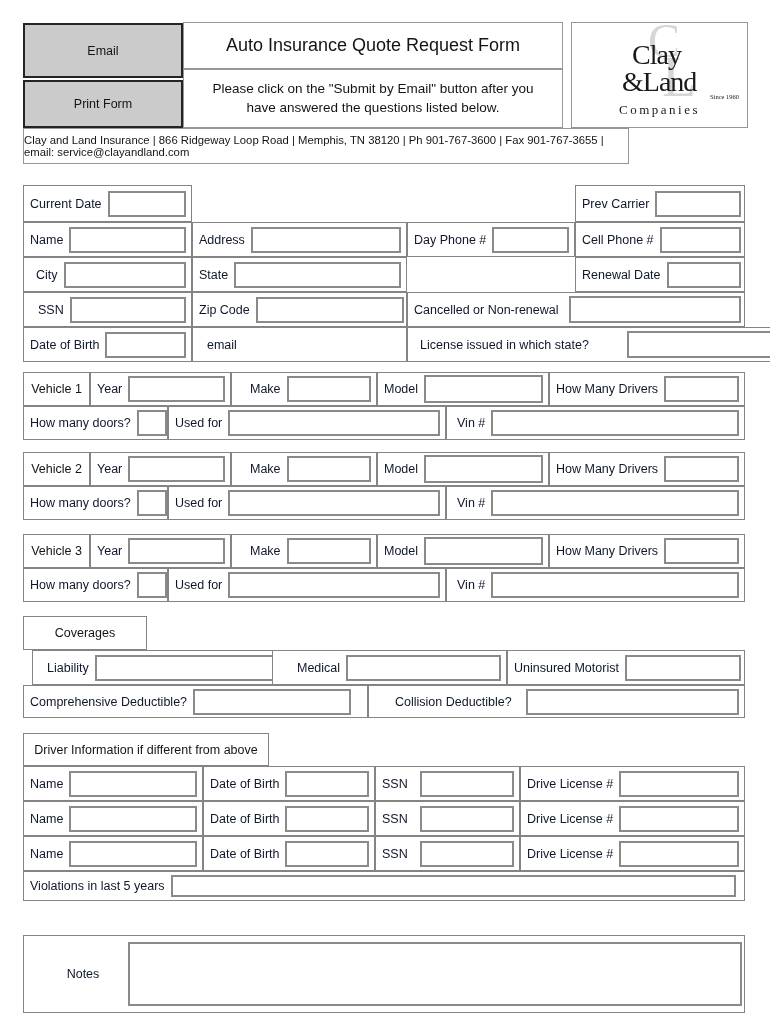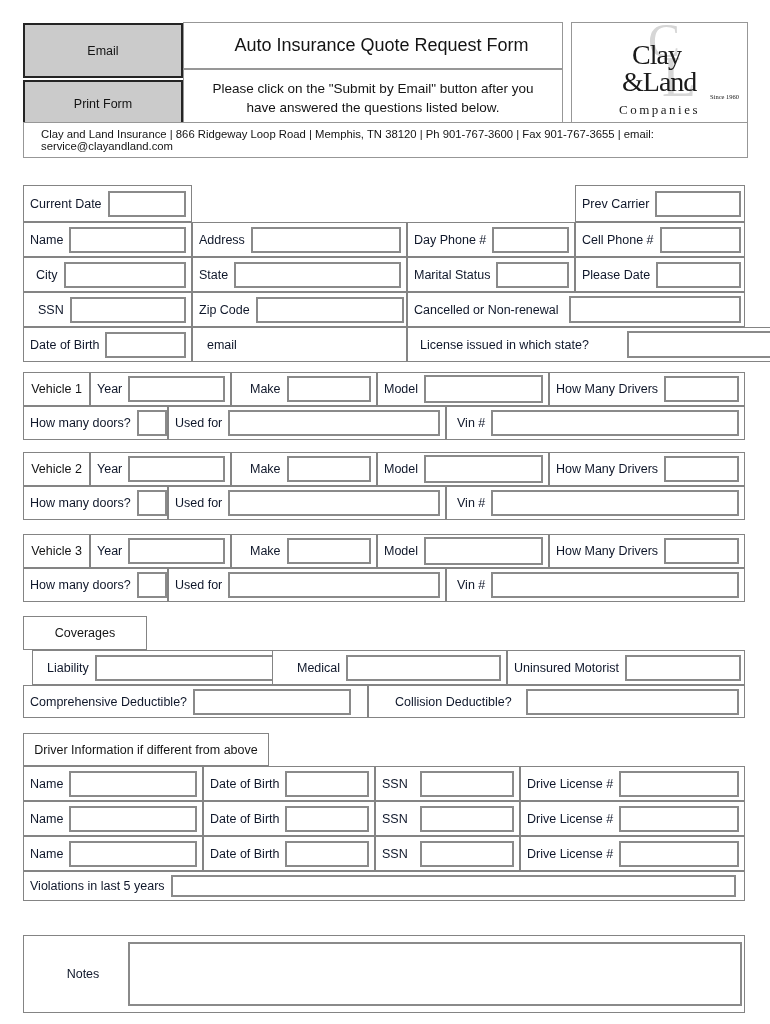--- a/index.html
+++ b/index.html
@@ -8,21 +8,21 @@
   .sec{position:absolute;box-sizing:border-box;}
   .cell{position:absolute;box-sizing:border-box;border:1px solid #848484;background:#fff;
         display:flex;align-items:center;font-size:12.5px;}
   .lb{padding:0 6px;white-space:nowrap;color:#0f172a;}
   .inp{box-sizing:border-box;border:2px solid #8a8a8a;background:#fff;height:26px;
        font:13px "Liberation Sans",sans-serif;padding:0 4px;outline:none;min-width:0;}
   .flex1{flex:1;margin-right:5px;}
   .btn{position:absolute;box-sizing:border-box;background:#cbcbcb;border:2px solid #242424;
        display:flex;align-items:center;justify-content:center;font-size:12.5px;cursor:pointer;}
   .tab{justify-content:center;}
-  .hcell{position:absolute;box-sizing:border-box;border:1px solid #979797;background:#fff;padding-left:17px;}
+  .hcell{position:absolute;box-sizing:border-box;border:1px solid #979797;background:#fff;}
   .title-cell{display:flex;align-items:center;justify-content:center;font-size:18px;}
   .instr-cell{display:flex;align-items:center;justify-content:center;text-align:center;
               font-size:13.5px;line-height:1.4;padding:0 16px;}
   .contact{display:flex;align-items:center;justify-content:center;font-size:11.3px;}
   .logo{font-family:"Liberation Serif",serif;overflow:hidden;}
   .logo span{position:absolute;}
   .mono{color:#d6d6d6;z-index:0;}
   .logo .ink{color:#1a1a1a;z-index:1;}
   .notes-wrap{position:absolute;box-sizing:border-box;border:1px solid #848484;
               display:flex;align-items:center;font-size:12.5px;padding-left:14px;}
@@ -42,21 +42,21 @@
     <div class="hcell logo" style="left:548px;top:0;width:177px;height:106px">
       <span class="mono" style="left:76px;top:-10px;font-size:48px">C</span>
       <span class="mono" style="left:90px;top:22px;font-size:56px">L</span>
       <span class="ink" style="left:60px;top:16px;font-size:28px;letter-spacing:-1px">Clay</span>
       <span class="ink" style="left:50px;top:43px;font-size:28px;letter-spacing:-1px">&amp;Land</span>
       <span class="ink" style="left:138px;top:70px;font-size:6.5px">Since 1960</span>
       <span class="ink" style="left:0;top:79px;width:100%;text-align:center;font-size:13px;letter-spacing:2.5px">Companies</span>
     </div>
   </div>
 
-  <div class="hcell contact" style="left:23px;top:122px;width:725px;height:36px">Clay and Land Insurance | 866 Ridgeway Loop Road | Memphis, TN 38120 | Ph 901-767-3600 | Fax 901-767-3655 | email: service@clayandland.com</div>
+  <div class="hcell contact" style="left:23px;top:128px;width:606px;height:36px">Clay and Land Insurance | 866 Ridgeway Loop Road | Memphis, TN 38120 | Ph 901-767-3600 | Fax 901-767-3655 | email: service@clayandland.com</div>
 
   <div class="sec" style="left:23px;top:185px;width:722px;height:177px">
     <div class="cell" style="left:0;top:0;width:169px;height:37px">
       <span class="lb">Current Date</span>
       <input class="inp flex1" style="">
     </div>
     <div class="cell" style="left:552px;top:0;width:170px;height:37px">
       <span class="lb">Prev Carrier</span>
       <input class="inp flex1" style="margin-right: 3px;">
     </div>
@@ -79,26 +79,22 @@
     </div>
 
     <div class="cell" style="left:0;top:72px;width:169px;height:35px">
       <span class="lb" style="padding-left:12px">City</span>
       <input class="inp flex1" style="">
     </div>
     <div class="cell" style="left:169px;top:72px;width:215px;height:35px">
       <span class="lb">State</span>
       <input class="inp flex1" style="">
     </div>
-    <div class="cell" style="left:384px;top:72px;width:168px;height:35px">
-      <span class="lb">Marital Status</span>
-      <input class="inp flex1" style="">
-    </div>
     <div class="cell" style="left:552px;top:72px;width:170px;height:35px">
-      <span class="lb">Please Date</span>
+      <span class="lb">Renewal Date</span>
       <input class="inp flex1" style="margin-right: 3px;">
     </div>
 
     <div class="cell" style="left:0;top:107px;width:169px;height:35px">
       <span class="lb" style="padding-left:14px">SSN</span>
       <input class="inp flex1" style="">
     </div>
     <div class="cell" style="left:384px;top:107px;width:338px;height:35px">
       <span class="lb">Cancelled or Non-renewal</span>
       <input class="inp" style="width: 172px; margin-left: auto; margin-right: 3px; height: 27px;">

